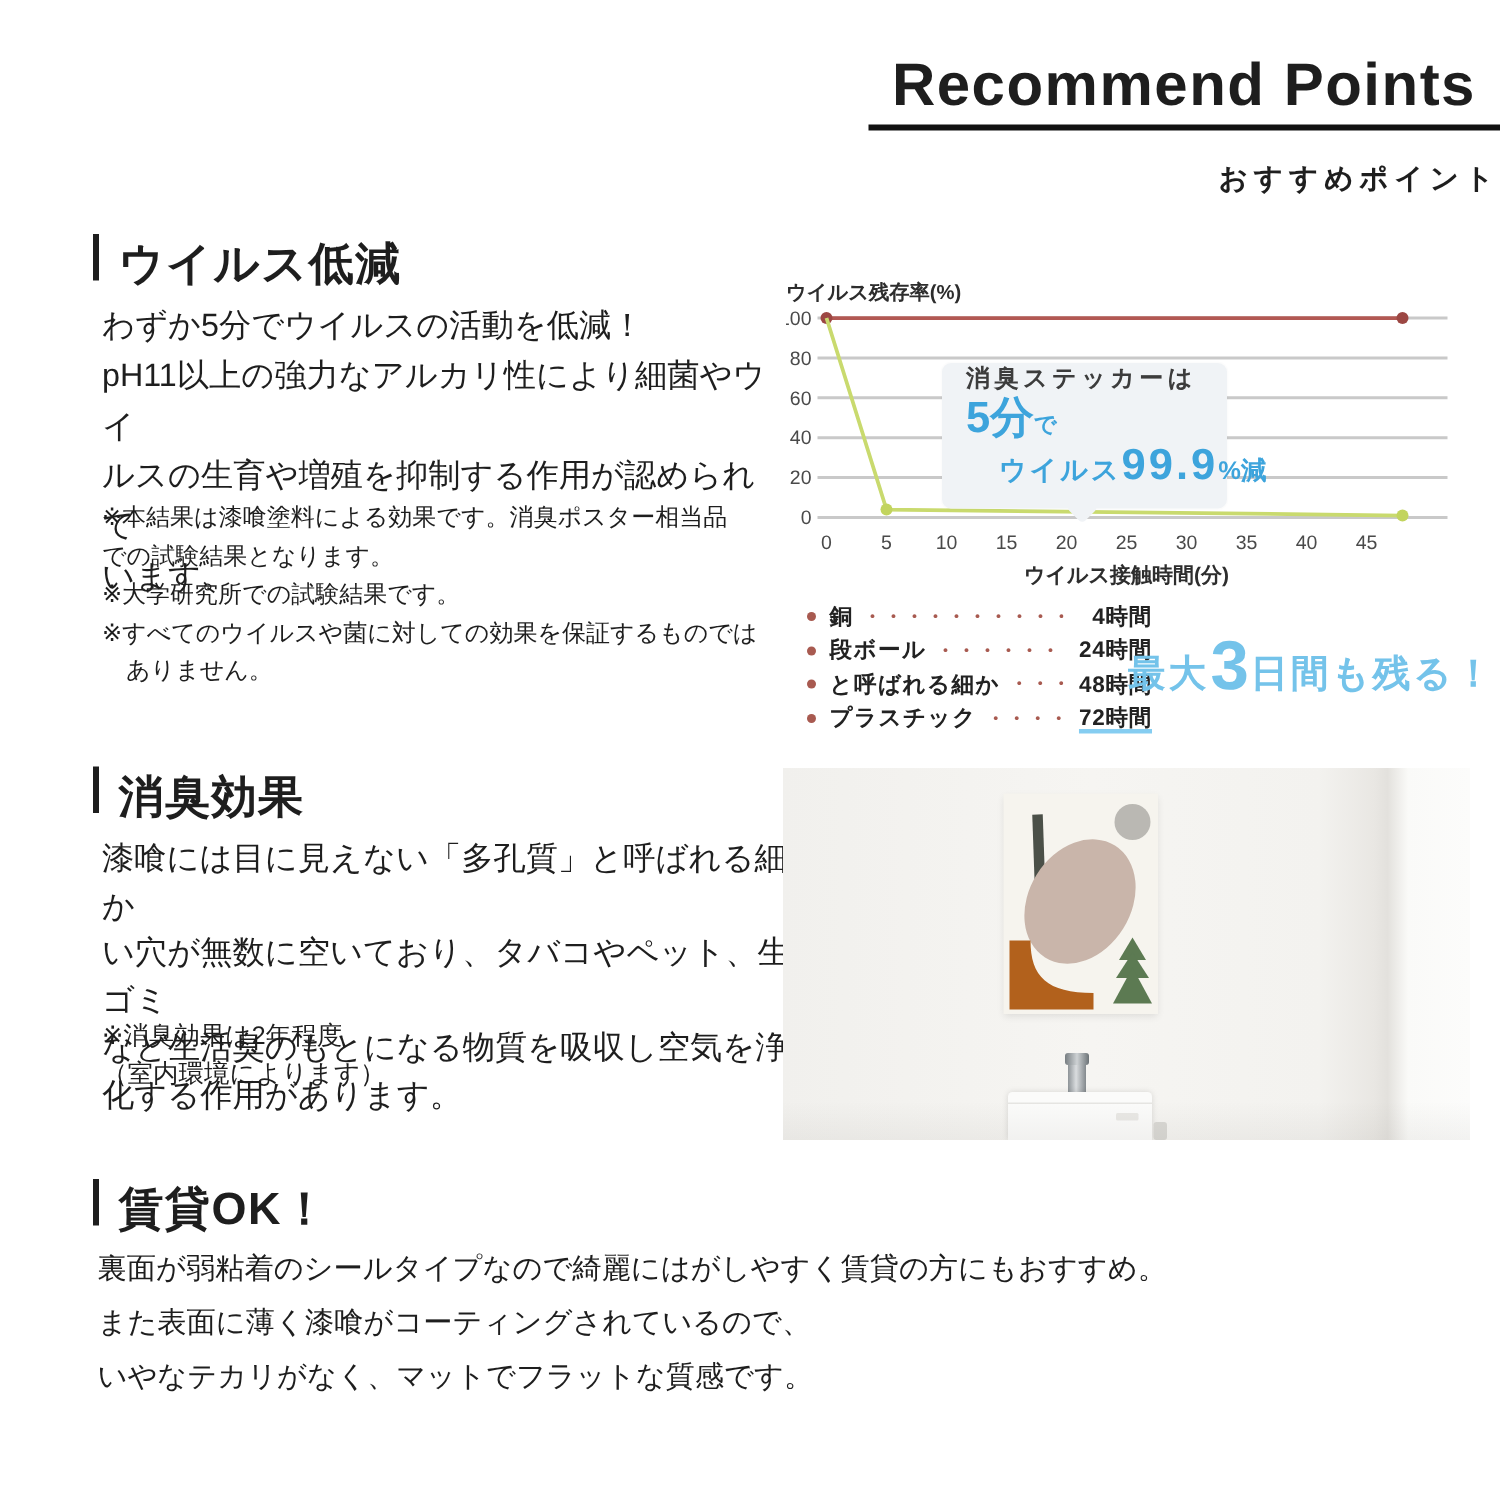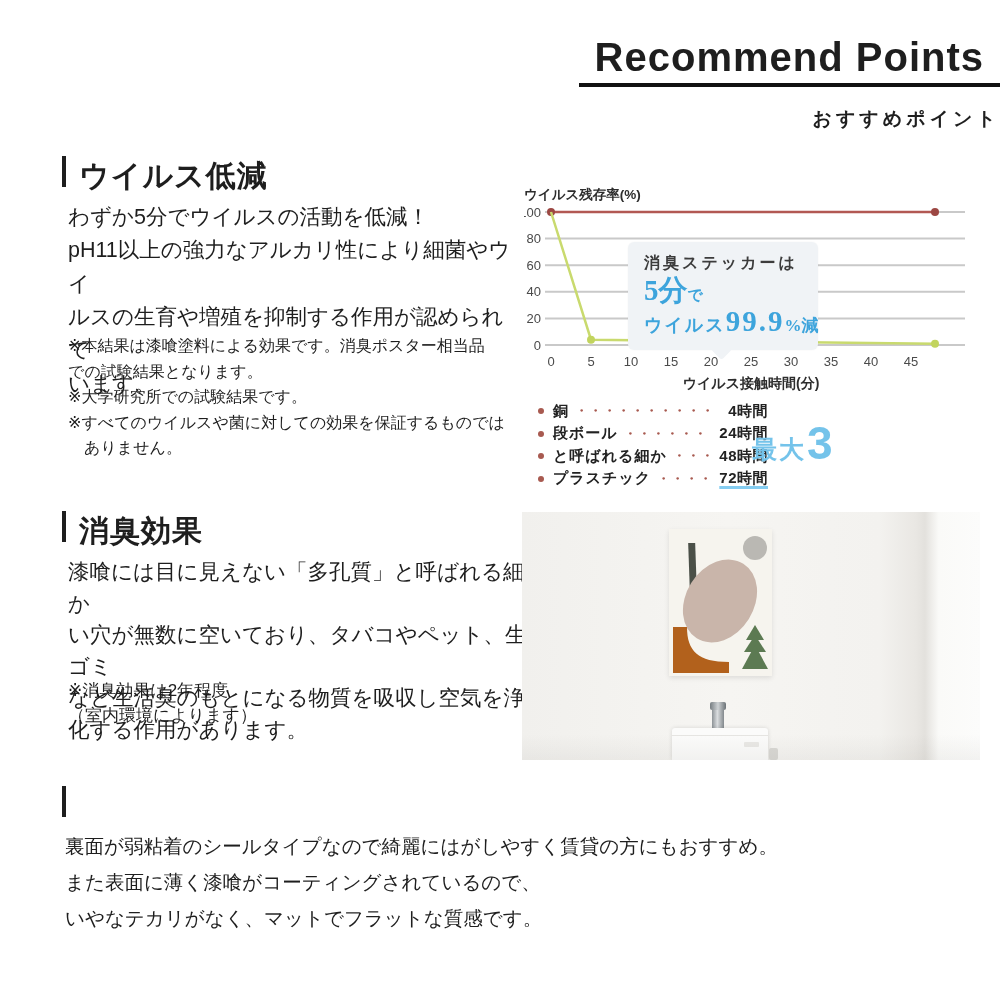--- a/index.html
+++ b/index.html
@@ -25,26 +25,26 @@
   #sec2-head{left:62px;top:511px;}
   #sec2-body{left:68px;top:557px;width:466px;font-size:21.5px;line-height:1.47;}
   #sec2-notes{left:68px;top:679px;width:456px;font-size:17px;line-height:1.45;}
   #sec3-head{left:62px;top:786px;}
   #sec3-body{left:65px;top:828px;width:900px;font-size:19.5px;line-height:1.85;}
 
   
   .chart{position:absolute;left:524px;top:186px;width:462px;}
   .chart-ylabel{font-size:13.5px;font-weight:600;color:#2d2d2d;height:18px;}
   .callout{position:absolute;left:104px;top:56px;width:158px;background:#f0f3f6;border-radius:6px;
-           padding:11px 16px 12px;box-shadow:0 0 0 1px rgba(0,0,0,0.01);font-family:Liberation Serif, serif;}
+           padding:0 16px 12px;box-shadow:0 0 0 1px rgba(0,0,0,0.01);}
   .callout::after{content:"";position:absolute;left:86px;bottom:-7px;width:15px;height:15px;
            background:#f0f3f6;transform:rotate(45deg);border-radius:3px;}
   .co-line1{font-size:16px;font-weight:700;color:#3c3c3c;letter-spacing:3px;white-space:nowrap;}
   .co-line2{margin-top:2px;line-height:1;white-space:nowrap;}
-  .co-line3{margin-top:1px;line-height:1.1;white-space:nowrap;}
+  .co-line3{margin-top:1px;line-height:1.1;white-space:nowrap;margin-left:22px;}
   .blue{color:#3da4dc;}
   .co-big1{font-size:29px;font-weight:800;}
   .co-small1{font-size:15px;font-weight:700;}
   .co-pre2{font-size:18px;font-weight:800;letter-spacing:2px;}
   .co-big2{font-size:29px;font-weight:800;letter-spacing:2px;}
   .co-post2{font-size:17px;font-weight:800;}
 
   
   .legend{position:absolute;left:538px;top:400px;width:230px;}
   .legend-row{display:flex;align-items:center;height:22.5px;font-size:15px;font-weight:600;color:#222;}
@@ -166,20 +166,21 @@
     <span class="bullet"></span>
     <span class="llabel">プラスチック</span>
     <span class="leader">・・・・・・</span>
     <span class="lvalue u">72時間</span>
   </div>
 </div>
 
 <div class="highlight">
   <span class="h-side">最大</span>
   <span class="h-big">3</span>
+  <span class="h-side">日間も残る！</span>
 </div>
 
 <div class="sec-head" id="sec2-head">
   <span class="bar"></span>
   <span>消臭効果</span>
 </div>
 <div class="body-text" id="sec2-body">漆喰には目に見えない「多孔質」と呼ばれる細か
 い穴が無数に空いており、タバコやペット、生ゴミ
 など生活臭のもとになる物質を吸収し空気を浄
 化する作用があります。</div>
@@ -203,16 +204,17 @@
   <div class="faucet"></div>
   <div class="tank">
     <div class="lid-line"></div>
     <div class="flush"></div>
   </div>
   <div class="pipe"></div>
 </div>
 
 <div class="sec-head" id="sec3-head">
   <span class="bar"></span>
+  <span>賃貸OK！</span>
 </div>
 <div class="body-text" id="sec3-body">裏面が弱粘着のシールタイプなので綺麗にはがしやすく賃貸の方にもおすすめ。
 また表面に薄く漆喰がコーティングされているので、
 いやなテカリがなく、マットでフラットな質感です。</div>
 
 </body></html>

